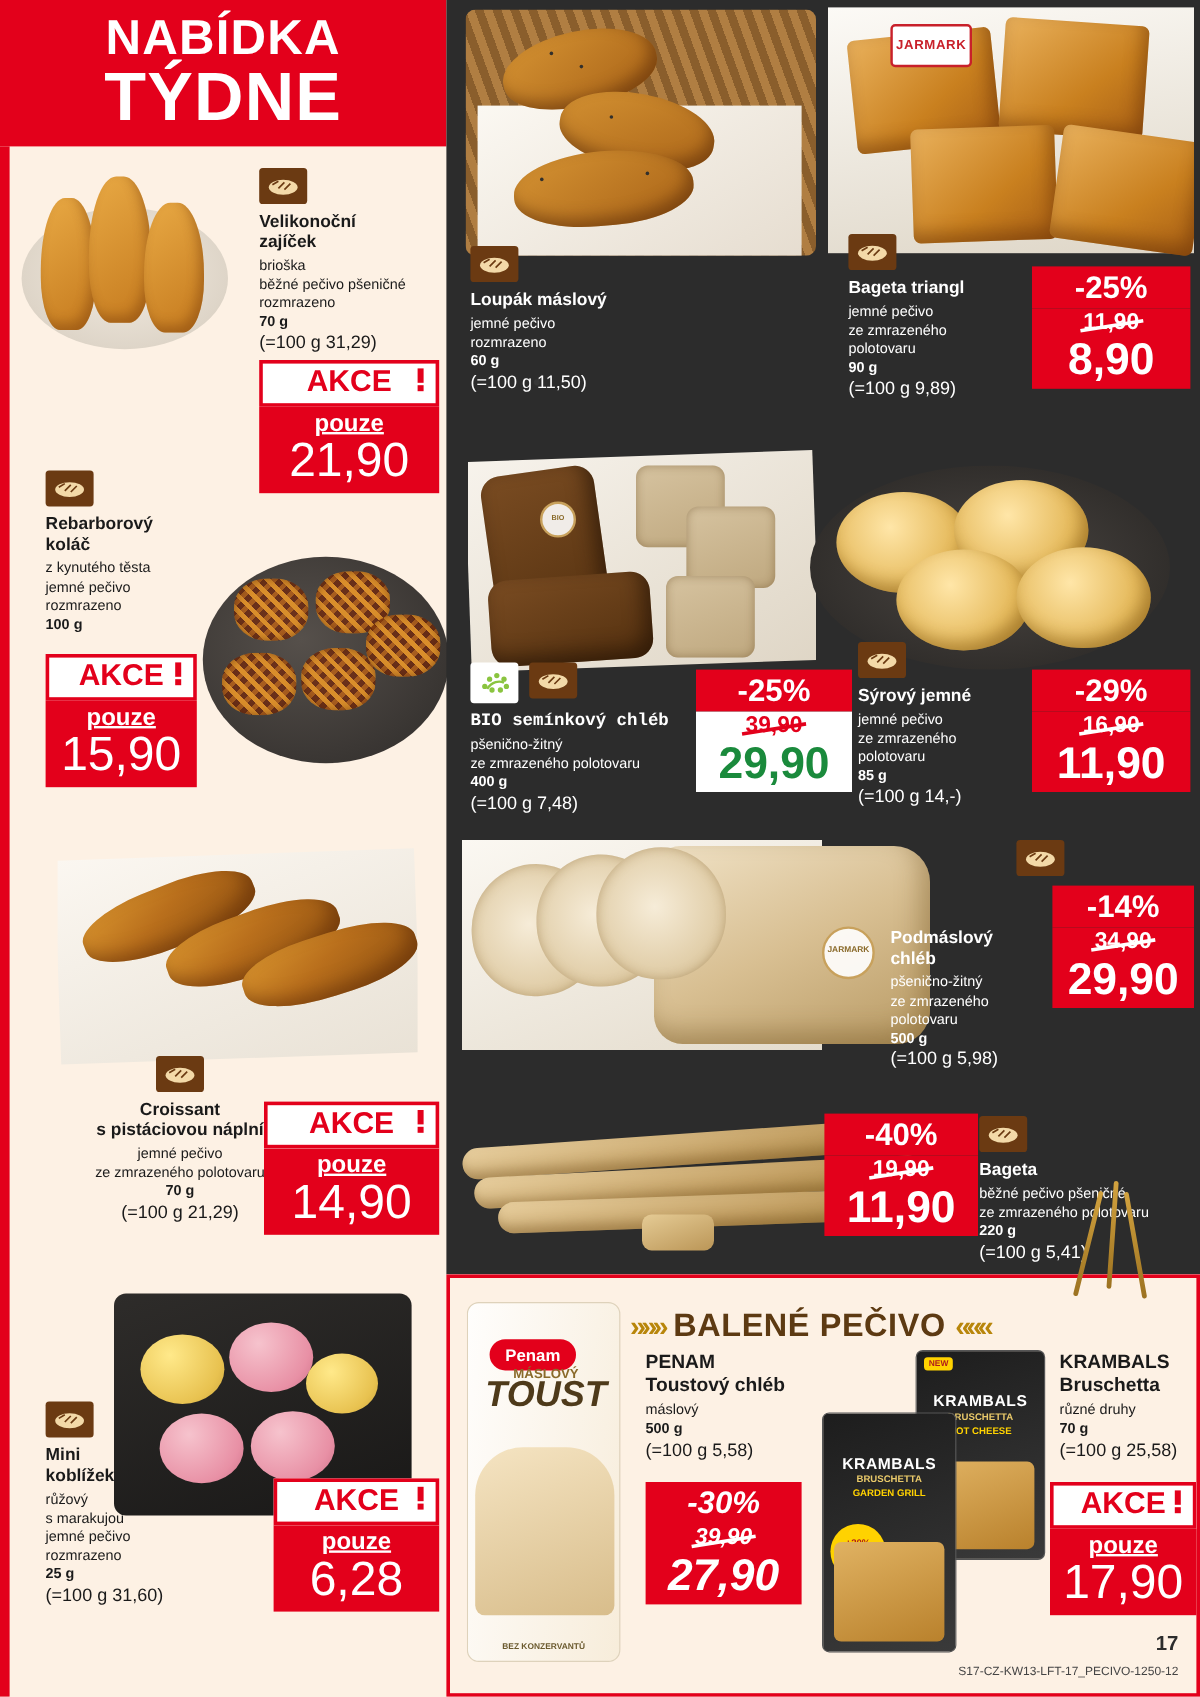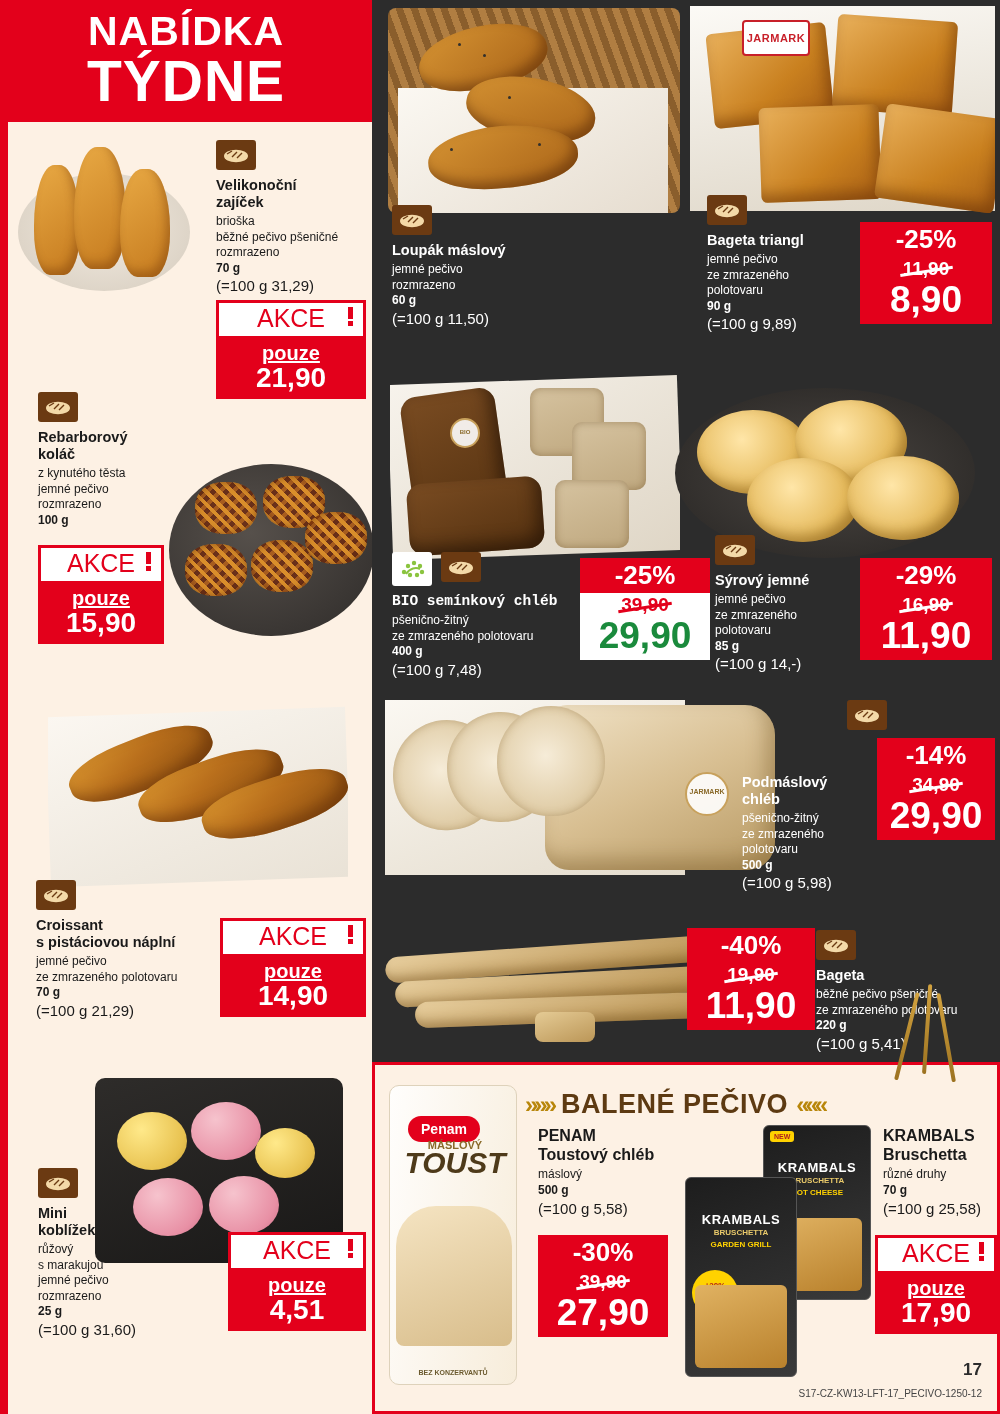--- a/index.html
+++ b/index.html
@@ -108,34 +108,34 @@
   .disc-new { font-size: 37px; font-weight: bold; line-height: 1; margin-top: 1px; }
   .disc-new.green { color: #1a8a3c; }
   .white-body { background: #fff; }
   .white-body .disc-old { color: #e3001b; }
   .white-body .disc-old::after { background: #e3001b; }
 
   
   .akce-box { position: absolute; }
   .akce-head {
     background: #fff; border: 3px solid #e3001b; color: #e3001b;
-    font-weight: normal; font-size: 25px; text-align: center;
+    font-weight: bold; font-size: 25px; text-align: center;
     padding: 3px 0 5px 0; position: relative; line-height: 1;
   }
   .akce-excl {
     position: absolute; right: 10px; top: 4px;
     color: #e3001b; font-size: 13px; font-weight: bold; line-height: 1;
   }
   .akce-excl .bar { display: block; width: 5px; height: 12px; background: #e3001b; }
   .akce-excl .dot { display: block; width: 5px; height: 5px; background: #e3001b; margin-top: 2px; }
   .akce-body {
     background: #e3001b; color: #fff; text-align: center; padding: 3px 0 7px 0;
   }
   .akce-pouze { font-size: 20px; font-weight: bold; line-height: 1.1; text-decoration: underline; }
-  .akce-price { font-size: 28px; font-weight: bold; line-height: 1; }
+  .akce-price { font-size: 40px; font-weight: normal; line-height: 1; }
 
   
   .pagenum {
     position: absolute; right: 18px; top: 1360px; font-size: 17px;
     font-weight: bold; color: #2c2c2c;
   }
   .footcode {
     position: absolute; right: 18px; top: 1388px; font-size: 10px; color: #444;
   }
 
@@ -435,21 +435,21 @@
       </div>
     </div>
 
     <div class="photo ph-croissant">
       <div class="cloth"></div>
       <div class="crois" style="left:18px; top:38px; transform:rotate(-22deg);"></div>
       <div class="crois" style="left:88px; top:60px; transform:rotate(-20deg);"></div>
       <div class="crois" style="left:152px; top:78px; transform:rotate(-18deg);"></div>
     </div>
 
-    <div style="position:absolute; left:36px; top:880px; width:200px;" class="light">
+    <div style="position:absolute; left:50px; top:880px; width:200px;text-align:center;" class="light">
       <span class="icon-badge">
         <svg width="26" height="15" viewBox="0 0 26 15">
             <ellipse cx="13" cy="8" rx="12" ry="6.2" fill="#f3d9a8"></ellipse>
             <path d="M4 6 L9 3 M9 9 L14 4 M14 10 L19 5" stroke="#6b3a12" stroke-width="1.4" fill="none"></path>
           </svg>
       </span>
       <div class="pname" style="margin-top:7px;">Croissant</div>
       <div class="pname">s pistáciovou náplní</div>
       <div class="pdesc" style="margin-top:3px;">jemné pečivo</div>
       <div class="pdesc">ze zmrazeného polotovaru</div>
@@ -498,21 +498,21 @@
 
     <div class="akce-box" style="left:228px; top:1232px; width:138px;">
       <div class="akce-head">AKCE
         <span class="akce-excl">
             <span class="bar"></span>
             <span class="dot"></span>
           </span>
       </div>
       <div class="akce-body">
         <div class="akce-pouze">pouze</div>
-        <div class="akce-price">4,51</div>
+        <div class="akce-price">6,28</div>
       </div>
     </div>
   </div>
 
   <div class="dark-panel">
     <div class="speckle"></div>
 
     <div class="pecivo-badge">PEČIVO</div>
 
     <div class="photo ph-loupak" style="left:16px; top:8px;">
@@ -736,21 +736,21 @@
     </div>
 
     <div style="position:absolute; left:163px; top:62px; width:150px;" class="light">
       <div class="pname" style="font-size:16px;">PENAM</div>
       <div class="pname" style="font-size:16px;">Toustový chléb</div>
       <div class="pdesc" style="margin-top:3px;">máslový</div>
       <div class="pweight">500 g</div>
       <div class="punit">(=100 g 5,58)</div>
     </div>
 
-    <div class="disc-box" style="left:163px; top:170px; width:130px;">
+    <div class="disc-box" style="left:163px; top:170px; width:130px;font-style:italic;">
       <div class="disc-pct">-30%</div>
       <div class="disc-body">
         <div class="disc-old">39,90</div>
         <div class="disc-new">27,90</div>
       </div>
     </div>
 
     <div class="photo ph-kram" style="left:310px; top:60px; width:195px; height:270px;">
       <div class="krampack" style="left:78px; top:0px; width:108px; height:175px;">
         <div class="kname">KRAMBALS</div>

